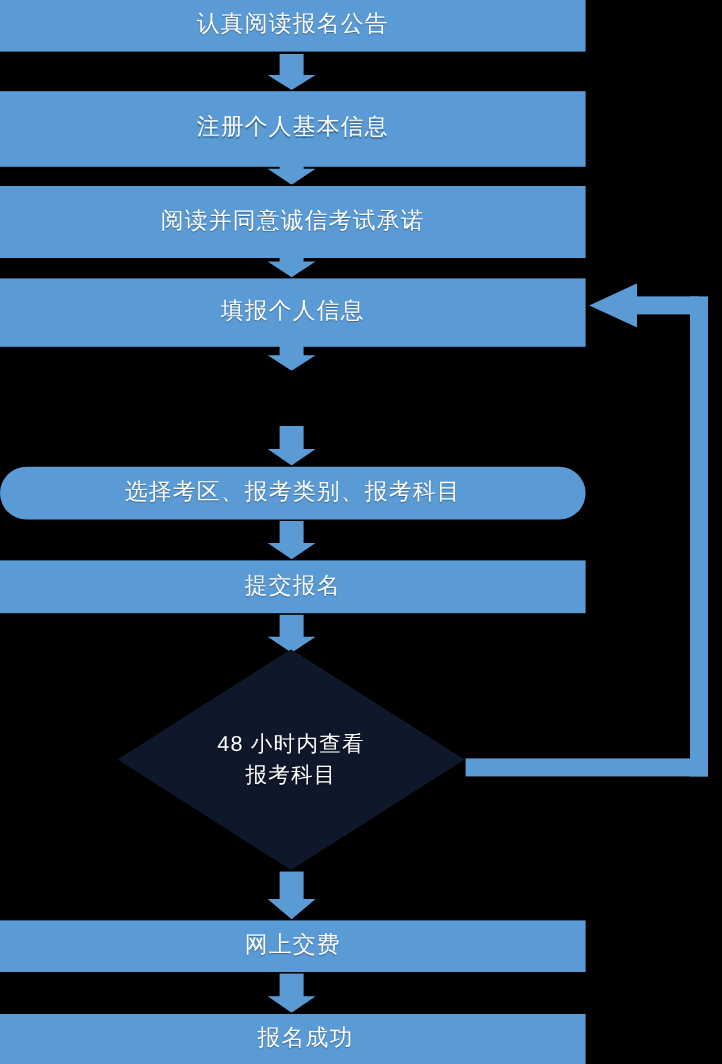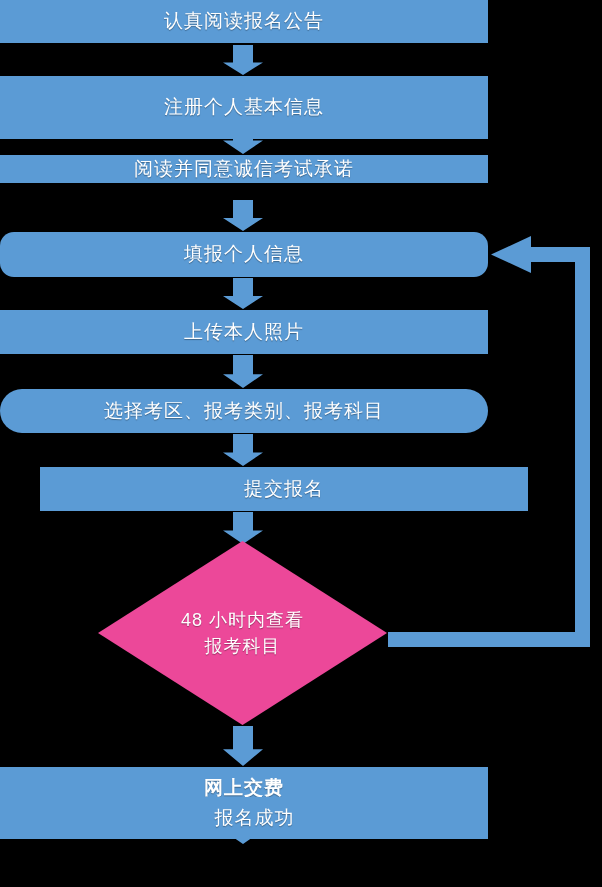--- a/index.html
+++ b/index.html
@@ -28,21 +28,21 @@
     align-items: center;
     justify-content: center;
     font-size: 19px;
     letter-spacing: 1px;
     line-height: 1.2;
     text-shadow: 0 1px 1px rgba(0,0,0,0.35);
     box-sizing: border-box;
   }
   .node-diamond {
     position: absolute;
-    background: #ec4899;
+    background: #0f172a;
     color: #FFFFFF;
     display: flex;
     flex-direction: column;
     align-items: center;
     justify-content: center;
     font-size: 18px;
     letter-spacing: 1px;
     line-height: 1.45;
     text-shadow: 0 1px 1px rgba(0,0,0,0.35);
     -webkit-clip-path: polygon(50% 0%, 100% 50%, 50% 100%, 0% 50%);
@@ -83,64 +83,61 @@
   </div>
 
   <div class="arrow-down" style="left:223px; top:45px; height:30px;"></div>
 
   <div class="node-box" style="top:76px; height:63px;">
     <span>注册个人基本信息</span>
   </div>
 
   <div class="arrow-down" style="left:223px; top:122px; height:32px;"></div>
 
-  <div class="node-box" style="top:155px; height:28px;">
+  <div class="node-box" style="top:155px; height:60px;">
     <span>阅读并同意诚信考试承诺</span>
   </div>
 
   <div class="arrow-down" style="left:223px; top:200px; height:31px;"></div>
 
-  <div class="node-box" style="top:232px; height:45px;border-radius:14px;">
+  <div class="node-box" style="top:232px; height:57px;">
     <span>填报个人信息</span>
   </div>
 
   <div class="arrow-down" style="left:223px; top:278px; height:31px;"></div>
 
-  <div class="node-box" style="top:310px; height:44px;">
-    <span>上传本人照片</span>
-  </div>
 
   <div class="arrow-down" style="left:223px; top:355px; height:33px;"></div>
 
   <div class="node-box" style="top:389px; height:44px;border-radius:22px;">
     <span>选择考区、报考类别、报考科目</span>
   </div>
 
   <div class="arrow-down" style="left:223px; top:434px; height:32px;"></div>
 
-  <div class="node-box" style="top:467px; height:44px;margin-left:40px;">
+  <div class="node-box" style="top:467px; height:44px;">
     <span>提交报名</span>
   </div>
 
   <div class="arrow-down" style="left:223px; top:512px; height:32px;"></div>
 
   <div class="node-diamond" style="left:98px; top:541px; width:289px; height:184px;">
     <span class="diamond-line">48 小时内查看</span>
     <span class="diamond-line">报考科目</span>
   </div>
 
   <div class="arrow-down" style="left:223px; top:726px; height:40px;"></div>
 
-  <div class="node-box" style="top:767px; height:43px;font-weight:bold;">
+  <div class="node-box" style="top:767px; height:43px;">
     <span>网上交费</span>
   </div>
 
   <div class="arrow-down" style="left:223px; top:811px; height:33px;"></div>
 
-  <div class="node-box" style="top:797px; height:42px;padding-left:21px;">
+  <div class="node-box" style="top:845px; height:42px;padding-left:21px;">
     <span>报名成功</span>
   </div>
 
   <div class="loop-seg" style="left:388px; top:632px; width:202px; height:15px;"></div>
   <div class="loop-seg" style="left:575px; top:247px; width:15px; height:400px;"></div>
   <div class="loop-seg" style="left:530px; top:247px; width:52px; height:15px;"></div>
   <div class="loop-arrowhead" style="left:491px; top:236px; width:40px; height:37px;"></div>
 
 </div>
 

